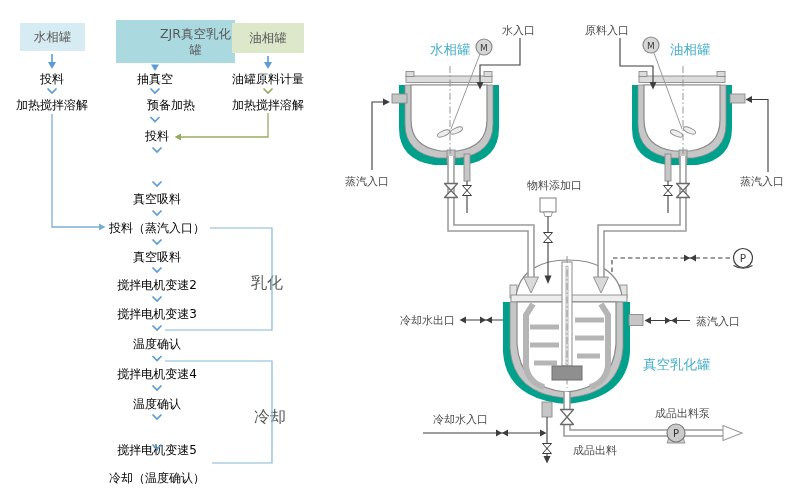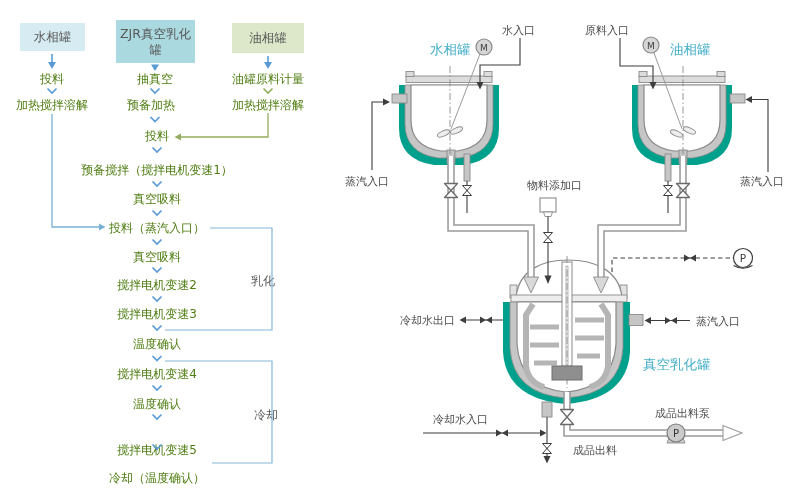--- a/index.html
+++ b/index.html
@@ -4,25 +4,25 @@
 <style>
   html,body{margin:0;padding:0;background:#fff;}
   .stage{position:relative;width:800px;height:500px;background:#fff;overflow:hidden;
          font-family:"DejaVu Sans","Liberation Sans",sans-serif;}
   
   .flowchart{position:absolute;left:0;top:0;width:330px;height:500px;}
   .fc-lines{position:absolute;left:0;top:0;pointer-events:none;}
   .hbox{position:absolute;display:flex;align-items:center;justify-content:center;
         text-align:center;color:#595959;font-size:12.5px;line-height:1.25;}
   .hbox.water{left:20px;top:23px;width:65px;height:28px;background:#d7ebf2;}
-  .hbox.zjr{left:116px;top:20px;width:79px;height:43px;background:#abd9e0;}
+  .hbox.zjr{left:116px;top:20px;width:79px;height:43px;background:#abd9e0;padding-left:40px;}
   .hbox.oil{left:232px;top:23px;width:72px;height:30px;background:#dce8c9;}
   .step{position:absolute;transform:translateX(-50%);white-space:nowrap;
-        color:#4d7c0f;font-size:12px;line-height:16px;}
-  .stage-lbl{position:absolute;color:#595959;font-size:12px;white-space:nowrap;}
+        color:#000000;font-size:12px;line-height:16px;}
+  .stage-lbl{position:absolute;color:#595959;font-size:16px;white-space:nowrap;}
   
   .pid{position:absolute;left:330px;top:0;}
   .thin{stroke:#3d3d3d;stroke-width:1.1;fill:none;}
   .dash{stroke:#3d3d3d;stroke-width:1.1;fill:none;stroke-dasharray:4.5 3;}
   .ah{fill:#3d3d3d;stroke:none;}
   .bt{fill:#3d3d3d;stroke:none;}
   .pipeO{stroke:#9a9a9a;stroke-width:7.5;fill:none;}
   .pipeI{stroke:#ffffff;stroke-width:4.4;fill:none;}
   .valve{fill:#ffffff;stroke:#6a6a6a;stroke-width:1.3;stroke-linejoin:round;}
   .dvalve{fill:#ffffff;stroke:#3d3d3d;stroke-width:1;stroke-linejoin:round;}
@@ -43,26 +43,25 @@
 
   <div class="flowchart">
 
     <div class="hbox water">水相罐</div>
     <div class="hbox zjr">ZJR真空乳化罐</div>
     <div class="hbox oil">油相罐</div>
 
     <span class="step" style="left:52px;top:71px">投料</span>
     <span class="step" style="left:52px;top:97px">加热搅拌溶解</span>
     <span class="step" style="left:155px;top:71px">抽真空</span>
-    <span class="step" style="left:151px;top:97px">预备加热</span>
+    <span class="step" style="left:171px;top:97px">预备加热</span>
     <span class="step" style="left:268px;top:71px">油罐原料计量</span>
     <span class="step" style="left:268px;top:97px">加热搅拌溶解</span>
 
     <span class="step" style="left:157px;top:128px">投料</span>
-    <span class="step" style="left:157px;top:162px">预备搅拌（搅拌电机变速1）</span>
     <span class="step" style="left:157px;top:191px">真空吸料</span>
     <span class="step" style="left:157px;top:220px">投料（蒸汽入口）</span>
     <span class="step" style="left:157px;top:249px">真空吸料</span>
     <span class="step" style="left:157px;top:277px">搅拌电机变速2</span>
     <span class="step" style="left:157px;top:306px">搅拌电机变速3</span>
     <span class="step" style="left:157px;top:336px">温度确认</span>
     <span class="step" style="left:157px;top:366px">搅拌电机变速4</span>
     <span class="step" style="left:157px;top:396px">温度确认</span>
     <span class="step" style="left:157px;top:442px">搅拌电机变速5</span>
     <span class="step" style="left:157px;top:470px">冷却（温度确认）</span>

